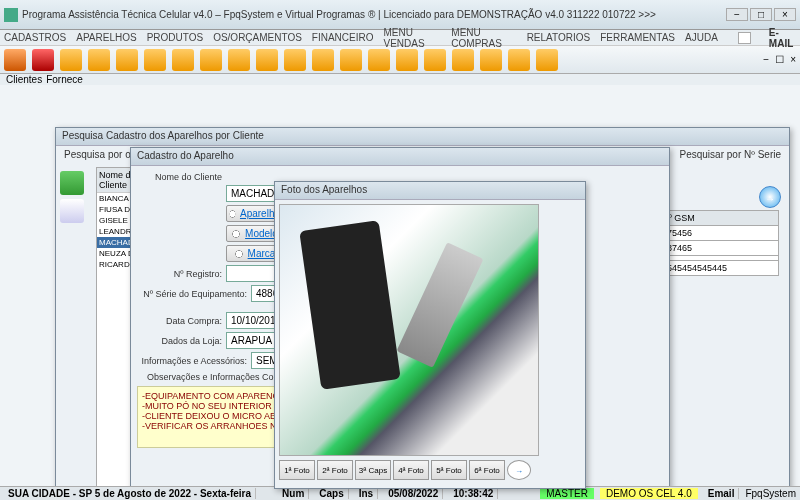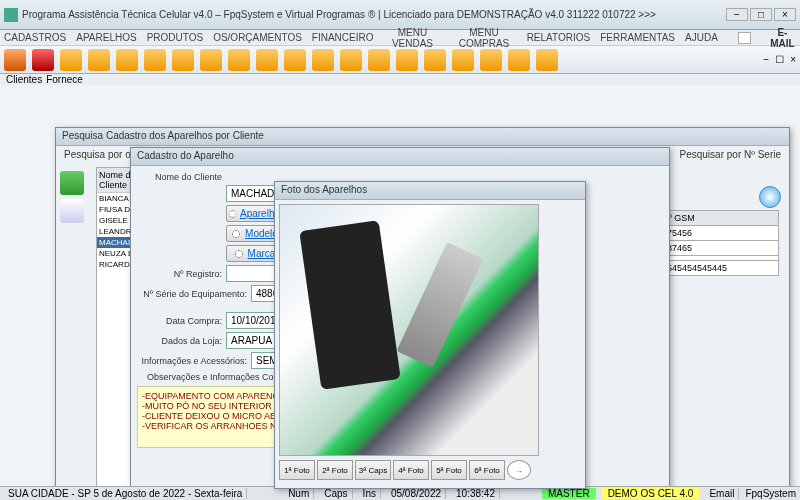--- a/index.html
+++ b/index.html
@@ -2,21 +2,21 @@
 <html><head>
 <meta charset="utf-8">
 <style>
 * { box-sizing: border-box; margin: 0; padding: 0; font-family: Tahoma, Arial, sans-serif; font-size: 10px; }
 body { background: #b0c4d0; width: 800px; height: 500px; overflow: hidden; position: relative; }
 .titlebar { background: linear-gradient(#e8f0f5,#d0dde5); height: 30px; display: flex; align-items: center; padding: 0 4px; border-bottom: 1px solid #999; }
 .titlebar .title { flex: 1; color: #333; font-size: 10px; }
 .titlebar .winbtns { display: flex; gap: 2px; }
 .titlebar .winbtn { width: 22px; height: 13px; background: #e0e6ea; border: 1px solid #aaa; text-align: center; line-height: 11px; cursor: pointer; }
 .menubar { background: #e8eef2; height: 16px; display: flex; align-items: center; padding: 0 4px; gap: 10px; border-bottom: 1px solid #ccc; }
-.menubar span { color: #444; cursor: pointer; text-align: center; }
+.menubar span { color: #444; cursor: pointer; }
 .menubar .email { margin-left: 8px; font-weight: bold; color: #333; }
 .toolbar { background: linear-gradient(#f5f8fa,#e0e8ed); height: 28px; display: flex; align-items: center; padding: 0 4px; gap: 6px; border-bottom: 1px solid #aaa; }
 .toolbar .ticon { width: 22px; height: 22px; background: linear-gradient(#fc6,#e90); border-radius: 3px; }
 .content { background: #f0f4f7; height: 420px; position: relative; }
 .modal { position: absolute; background: #ecf1f5; border: 1px solid #7a8a9a; box-shadow: 2px 2px 6px rgba(0,0,0,0.3); }
 .modal .mtitle { background: linear-gradient(#dce6ee,#c5d3de); height: 18px; padding: 2px 6px; color: #333; font-weight: normal; border-bottom: 1px solid #aab; }
 .search-modal { left: 55px; top: 42px; width: 735px; height: 430px; }
 .search-body { padding: 4px; display: flex; gap: 4px; height: calc(100% - 40px); }
 .client-list { width: 65px; background: #fff; border: 1px solid #aaa; overflow: hidden; }
 .client-list .hdr { background: #e0e6ea; padding: 2px; font-size: 9px; border-bottom: 1px solid #ccc; }
@@ -42,21 +42,21 @@
 .foto-btns { display: flex; gap: 2px; margin-top: 4px; }
 .foto-btn { width: 36px; height: 20px; background: linear-gradient(#f5f5f5,#ddd); border: 1px solid #999; font-size: 8px; cursor: pointer; }
 .foto-btn.nav { width: 24px; background: #fff; border-radius: 50%; color: #06c; font-weight: bold; }
 .gsm-col { position: absolute; right: 10px; top: 82px; width: 120px; }
 .gsm-hdr { background: #e0e6ea; padding: 2px; font-size: 9px; border: 1px solid #aaa; }
 .gsm-row { background: #fff; padding: 2px; font-size: 9px; border: 1px solid #aaa; border-top: none; }
 .thumbs { position: absolute; right: 138px; top: 82px; width: 100px; }
 .thumb { width: 46px; height: 46px; background: linear-gradient(135deg,#d0e0e8,#fff,#2a4); border: 1px solid #999; display: inline-block; margin: 1px; }
 .thumb.phone { background: linear-gradient(#fff,#ddd,#fff); }
 .statusbar { position: absolute; bottom: 0; left: 0; right: 0; height: 14px; background: #e0e6ea; border-top: 1px solid #aaa; display: flex; align-items: center; padding: 0 4px; gap: 6px; font-size: 9px; }
-.statusbar .seg { padding: 0 4px; border-right: 1px solid #bbb; }
+.statusbar .seg { padding: 0 4px; border-right: 1px solid #bbb; font-weight: bold; }
 .statusbar .fill { flex: 1; }
 .statusbar .green { background: #6f6; padding: 0 6px; }
 .statusbar .yellow { background: #ff6; padding: 0 6px; }
 .nav-circ { width: 22px; height: 22px; border-radius: 50%; background: radial-gradient(#fff,#4ae); border: 1px solid #48c; color: #fff; display: flex; align-items: center; justify-content: center; cursor: pointer; font-weight: bold; }
 .right-nav { position: absolute; right: 8px; top: 58px; }
 .left-icons { width: 32px; display: flex; flex-direction: column; gap: 4px; padding-top: 4px; }
 .left-icons .licon { width: 24px; height: 24px; background: linear-gradient(#6c6,#393); border-radius: 3px; cursor: pointer; }
 .left-icons .licon.doc { background: linear-gradient(#fff,#cce); }
 .sm-ico { width:14px; height:14px; display:inline-block; }
 .sm-search { background: radial-gradient(#fff 30%,#888 35%,transparent 40%); position:relative; }

